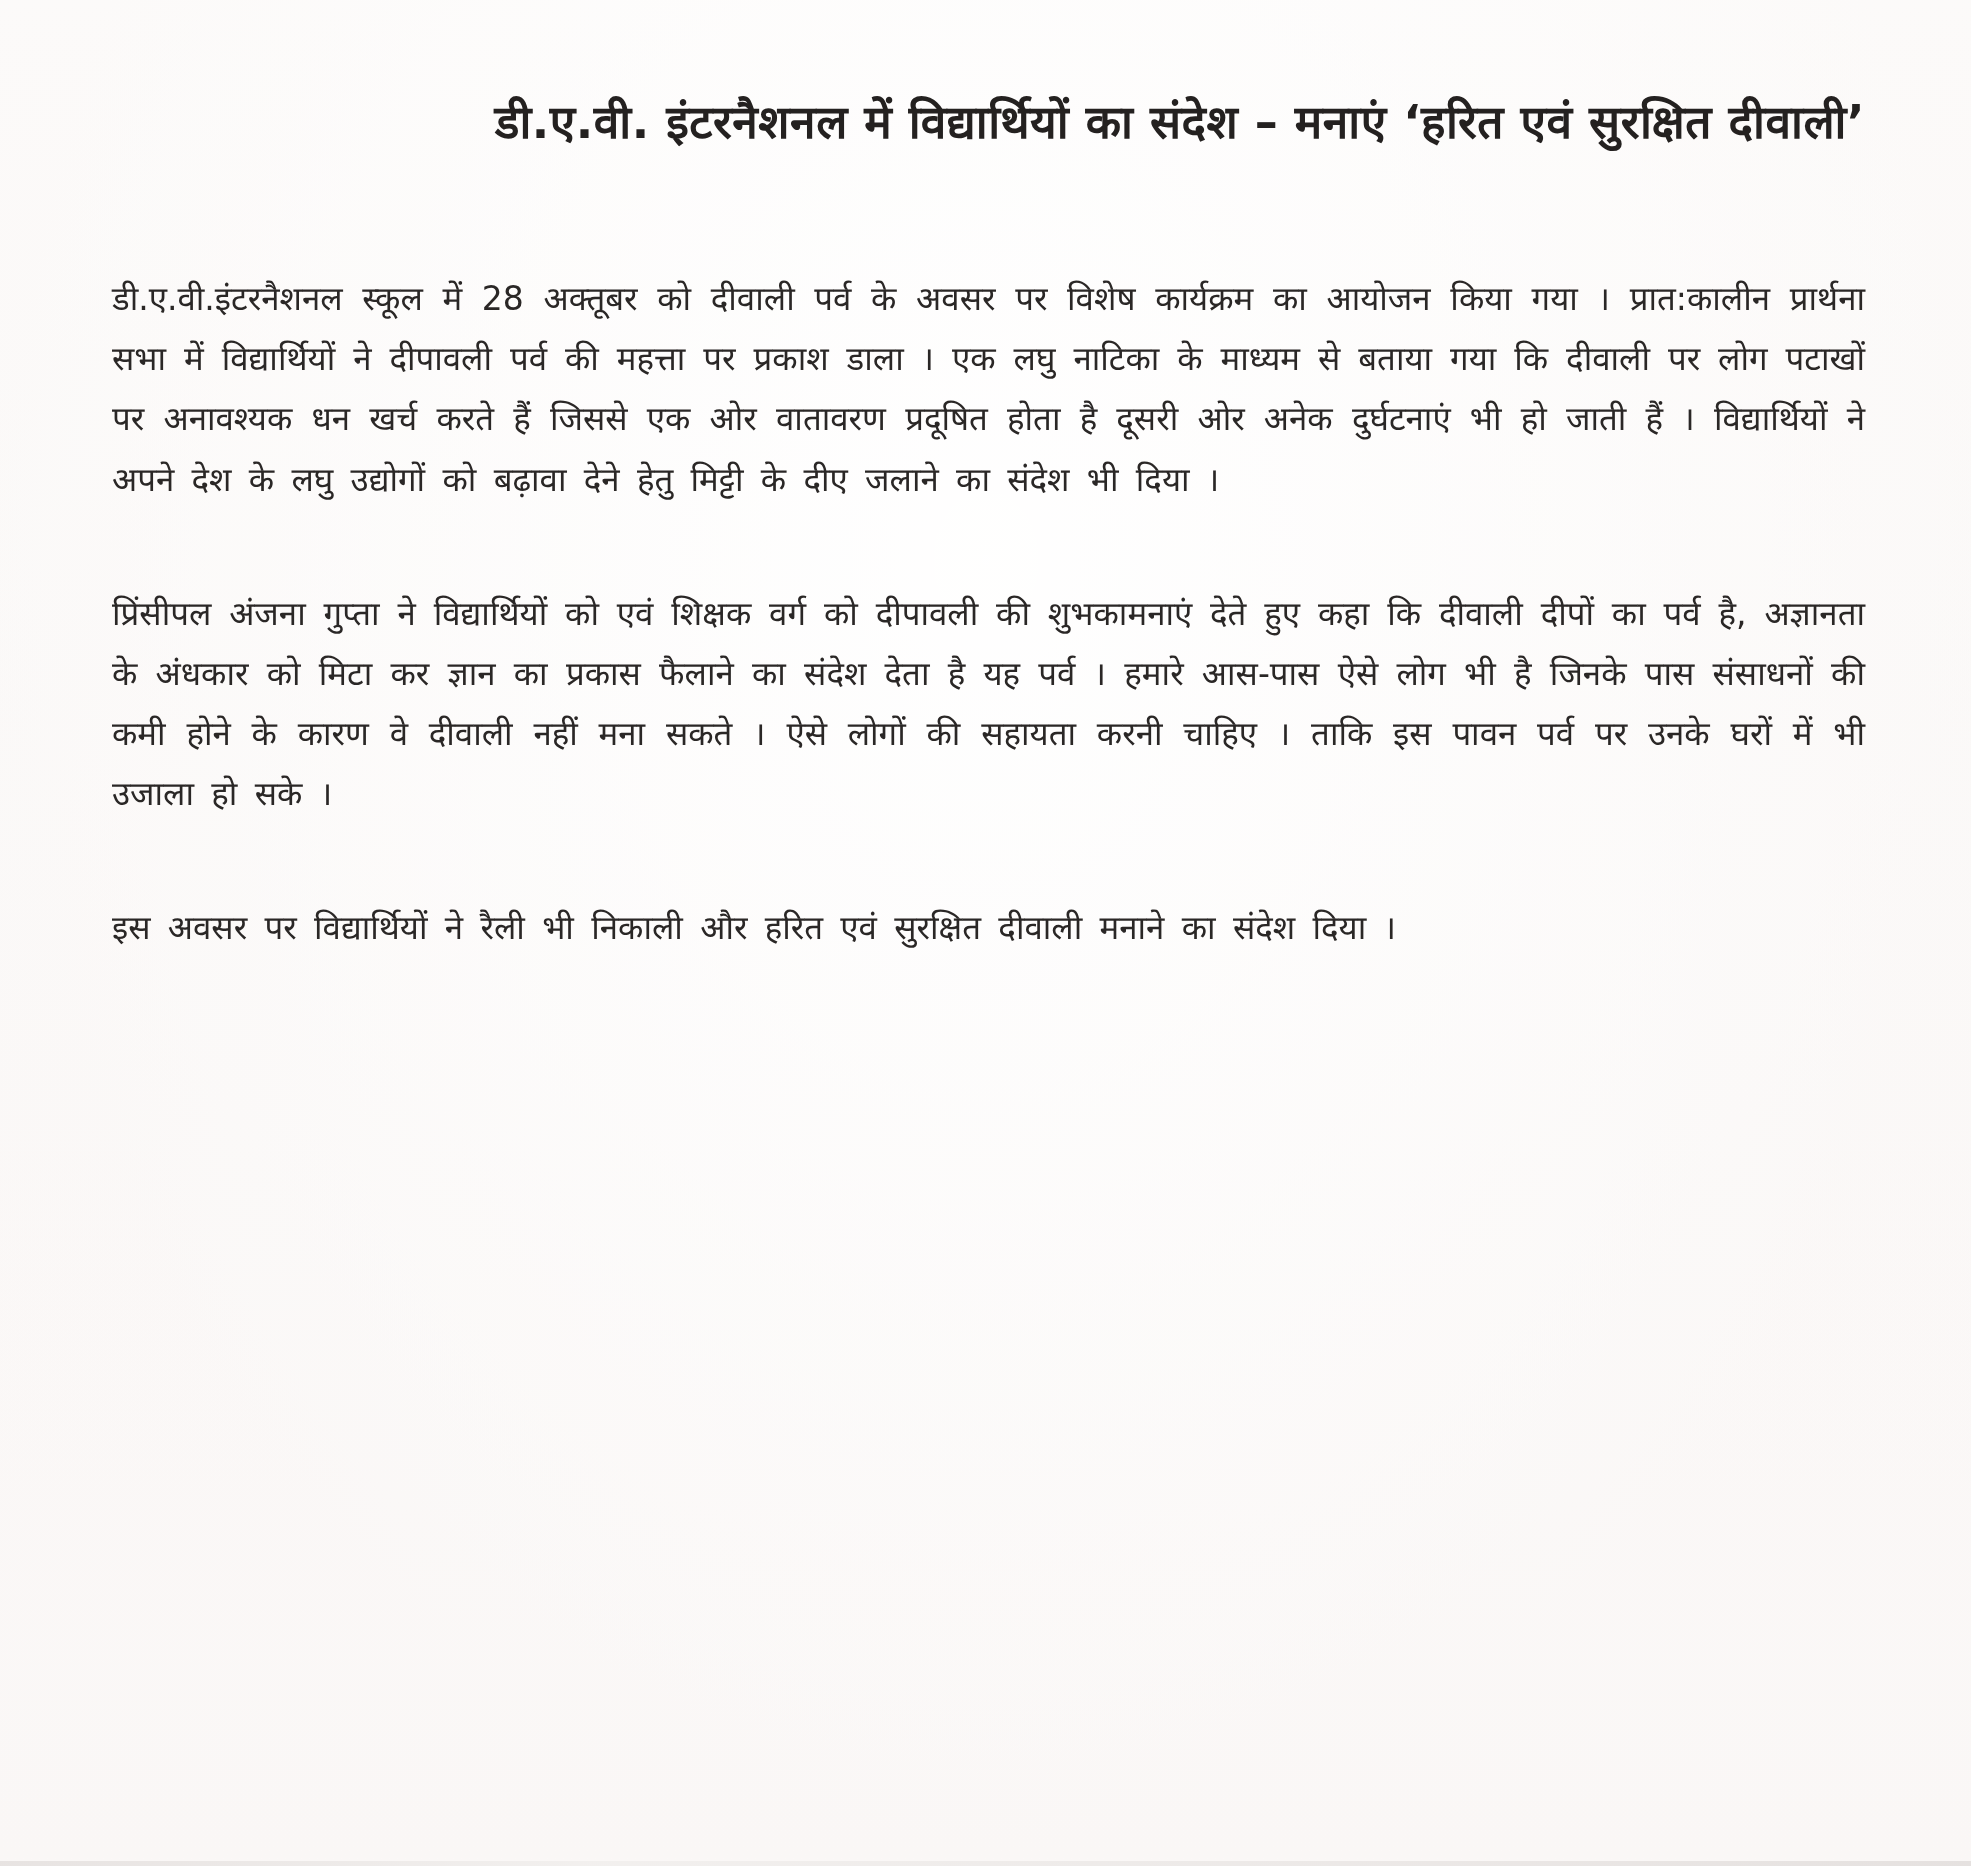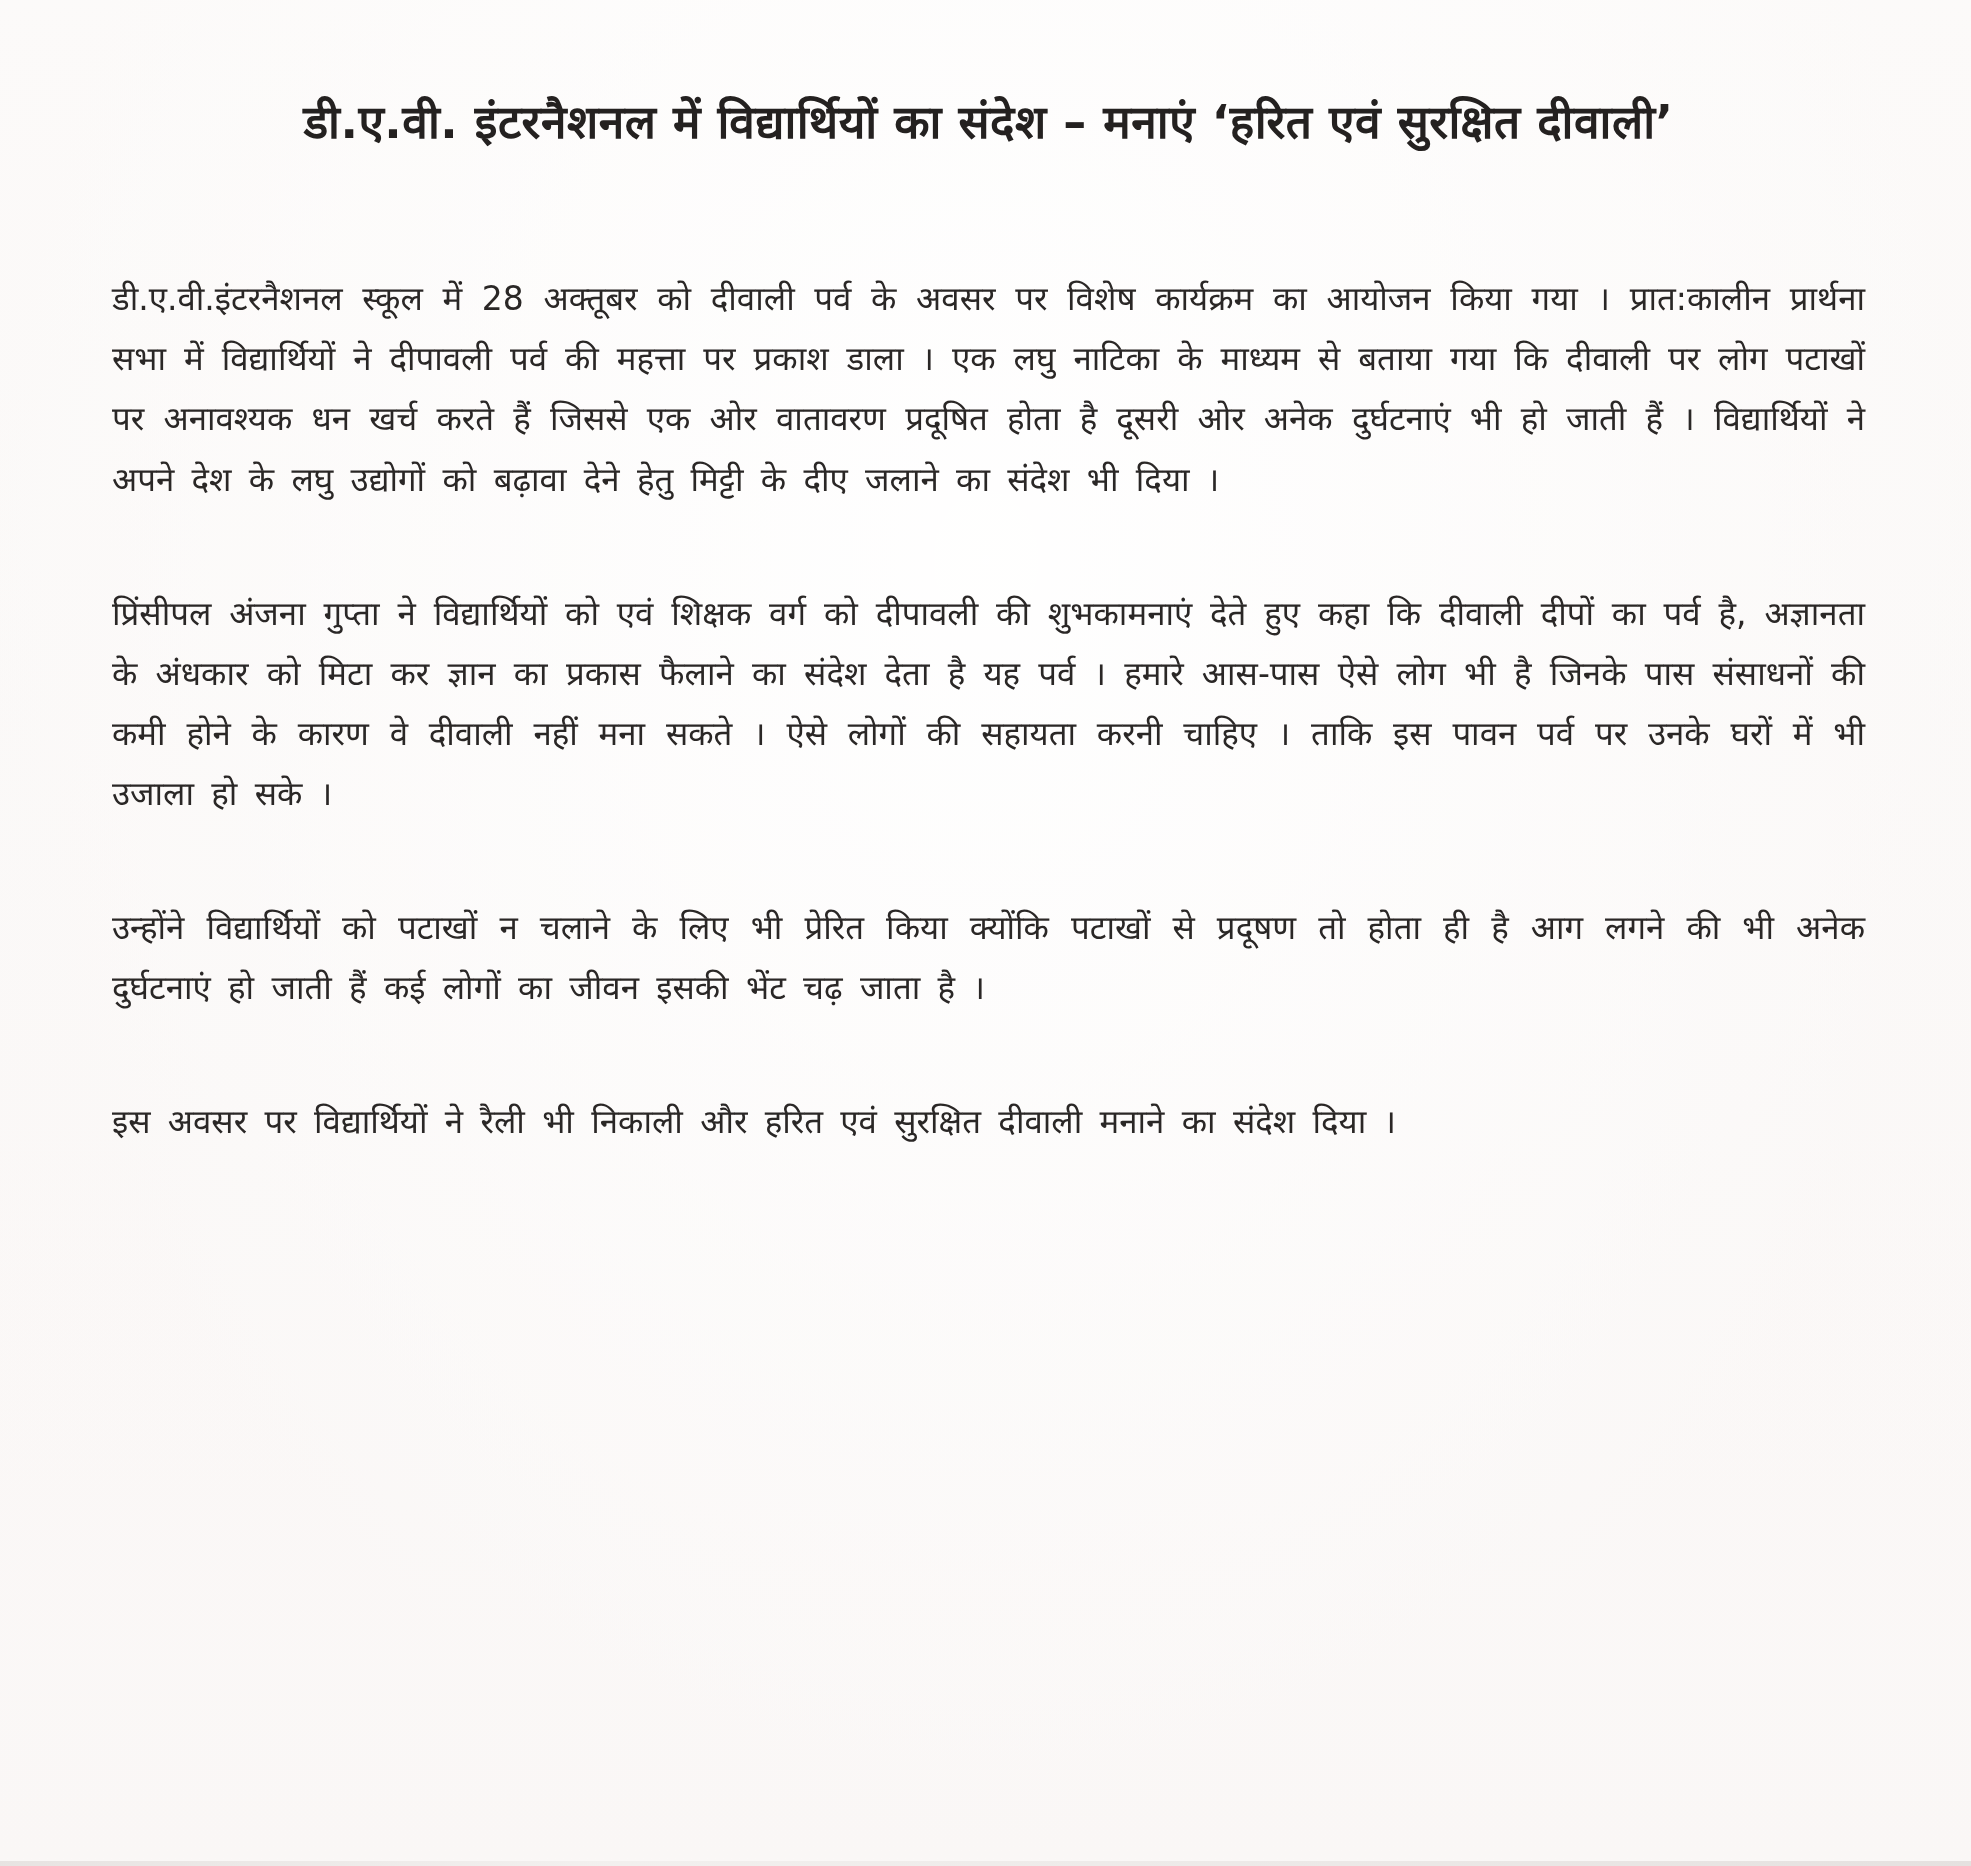--- a/index.html
+++ b/index.html
@@ -20,21 +20,21 @@
     font-family: "DejaVu Sans", "Liberation Sans", sans-serif;
     color: #262323;
   }
   .content {
     position: absolute;
     left: 112px;
     right: 107px;
     top: 90px;
   }
   .doc-title {
-    text-align: center;
+    text-align: right;
     font-weight: bold;
     font-size: 46px;
     letter-spacing: 0.5px;
     color: #242120;
     margin: 0 0 115px 0;
     line-height: 1.4;
   }
   .body-para {
     font-size: 33px;
     line-height: 1.82;
@@ -59,18 +59,17 @@
   }
 </style>
 </head>
 <body>
 
 <div class="page">
   <div class="content">
     <h1 class="doc-title">डी.ए.वी. इंटरनैशनल में विद्यार्थियों का संदेश – मनाएं ‘हरित एवं सुरक्षित दीवाली’</h1>
     <p class="body-para">डी.ए.वी.इंटरनैशनल स्कूल में 28 अक्तूबर को दीवाली पर्व के अवसर पर विशेष कार्यक्रम का आयोजन किया गया । प्रात:कालीन प्रार्थना सभा में विद्यार्थियों ने दीपावली पर्व की महत्ता पर प्रकाश डाला । एक लघु नाटिका के माध्यम से बताया गया कि दीवाली पर लोग पटाखों पर अनावश्यक धन खर्च करते हैं जिससे एक ओर वातावरण प्रदूषित होता है दूसरी ओर अनेक दुर्घटनाएं भी हो जाती हैं । विद्यार्थियों ने अपने देश के लघु उद्योगों को बढ़ावा देने हेतु मिट्टी के दीए जलाने का संदेश भी दिया ।</p>
     <p class="body-para">प्रिंसीपल अंजना गुप्ता ने विद्यार्थियों को एवं शिक्षक वर्ग को दीपावली की शुभकामनाएं देते हुए कहा कि दीवाली दीपों का पर्व है, अज्ञानता के अंधकार को मिटा कर ज्ञान का प्रकास फैलाने का संदेश देता है यह पर्व । हमारे आस-पास ऐसे लोग भी है जिनके पास संसाधनों की कमी होने के कारण वे दीवाली नहीं मना सकते । ऐसे लोगों की सहायता करनी चाहिए । ताकि इस पावन पर्व पर उनके घरों में भी उजाला हो सके ।</p>
-    <p class="body-para">उन्होंने विद्यार्थियों को पटाखों न चलाने के लिए भी प्रेरित किया क्योंकि पटाखों से प्रदूषण तो होता ही है आग लगने की भी अनेक दुर्घटनाएं हो जाती हैं कई लोगों का जीवन इसकी भेंट चढ़ जाता है ।</p>
     <p class="body-para">इस अवसर पर विद्यार्थियों ने रैली भी निकाली और हरित एवं सुरक्षित दीवाली मनाने का संदेश दिया ।</p>
   </div>
   <div class="scan-edge"></div>
 </div>
 
 
 </body></html>

